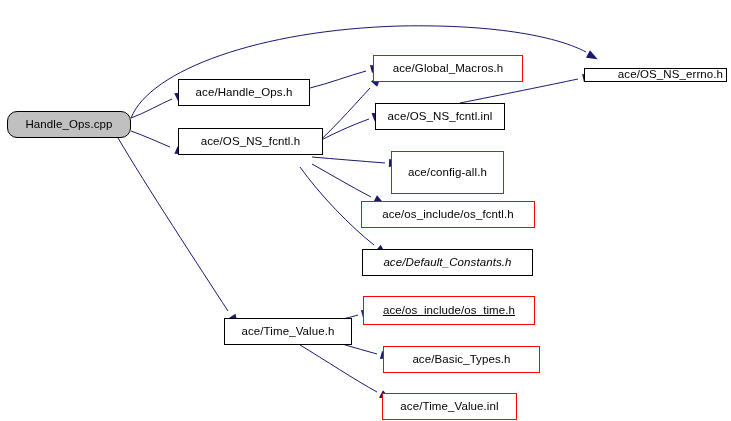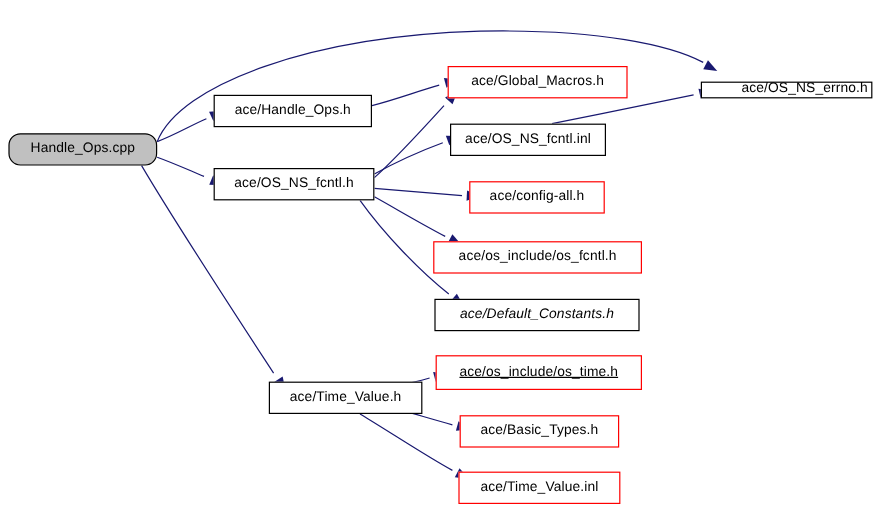--- a/index.html
+++ b/index.html
@@ -82,46 +82,46 @@
       <polygon points="0,-4.2 11,0 0,4.2" fill="#191970" transform="translate(381,355) rotate(15)"></polygon>
       <path d="M 300,345 C 325,360 355,380 377,392" fill="none" stroke="#191970" stroke-width="1"></path>
       <polygon points="0,-4.2 11,0 0,4.2" fill="#191970" transform="translate(381,394) rotate(28)"></polygon>
     </svg>
 <div class="node root" style="left: 7px; top: 111px; width: 124px; height: 27px; border-radius: 10px;">
       <span class="node-label">Handle_Ops.cpp</span>
     </div>
     <div class="node" style="left: 178px; top: 79px; width: 132px; height: 27px;">
       <span class="node-label">ace/Handle_Ops.h</span>
     </div>
-    <div class="node" style="left: 178px; top: 140px; width: 134px; height: 27px;">
+    <div class="node" style="left: 178px; top: 128px; width: 145px; height: 27px;">
       <span class="node-label">ace/OS_NS_fcntl.h</span>
     </div>
     <div class="node red" style="left: 373px; top: 55px; width: 150px; height: 27px;">
       <span class="node-label">ace/Global_Macros.h</span>
     </div>
     <div class="node" style="left: 584px; top: 68px; width: 143px; height: 14px; padding-left: 30px;">
       <span class="node-label">ace/OS_NS_errno.h</span>
     </div>
     <div class="node" style="left: 375px; top: 103px; width: 130px; height: 27px;">
       <span class="node-label">ace/OS_NS_fcntl.inl</span>
     </div>
-    <div class="node red" style="left: 391px; top: 151px; width: 113px; height: 27px; align-items: center;">
+    <div class="node red" style="left: 391px; top: 151px; width: 113px; height: 43px; align-items: center;">
       <span class="node-label">ace/config-all.h</span>
     </div>
     <div class="node red" style="left: 361px; top: 201px; width: 174px; height: 27px;">
       <span class="node-label">ace/os_include/os_fcntl.h</span>
     </div>
     <div class="node" style="left: 362px; top: 249px; width: 171px; height: 27px; font-style: italic;">
       <span class="node-label">ace/Default_Constants.h</span>
     </div>
     <div class="node" style="left: 180px; top: 318px; width: 128px; height: 27px; margin-left: 44px;">
       <span class="node-label">ace/Time_Value.h</span>
     </div>
     <div class="node red" style="left: 363px; top: 296px; width: 172px; height: 29px; text-decoration: underline;">
       <span class="node-label">ace/os_include/os_time.h</span>
     </div>
-    <div class="node red" style="left: 383px; top: 346px; width: 133px; height: 27px;">
+    <div class="node red" style="left: 383px; top: 346px; width: 157px; height: 27px;">
       <span class="node-label">ace/Basic_Types.h</span>
     </div>
     <div class="node red" style="left: 382px; top: 393px; width: 135px; height: 27px;">
       <span class="node-label">ace/Time_Value.inl</span>
     </div>
   </div>
 
 </body></html>

